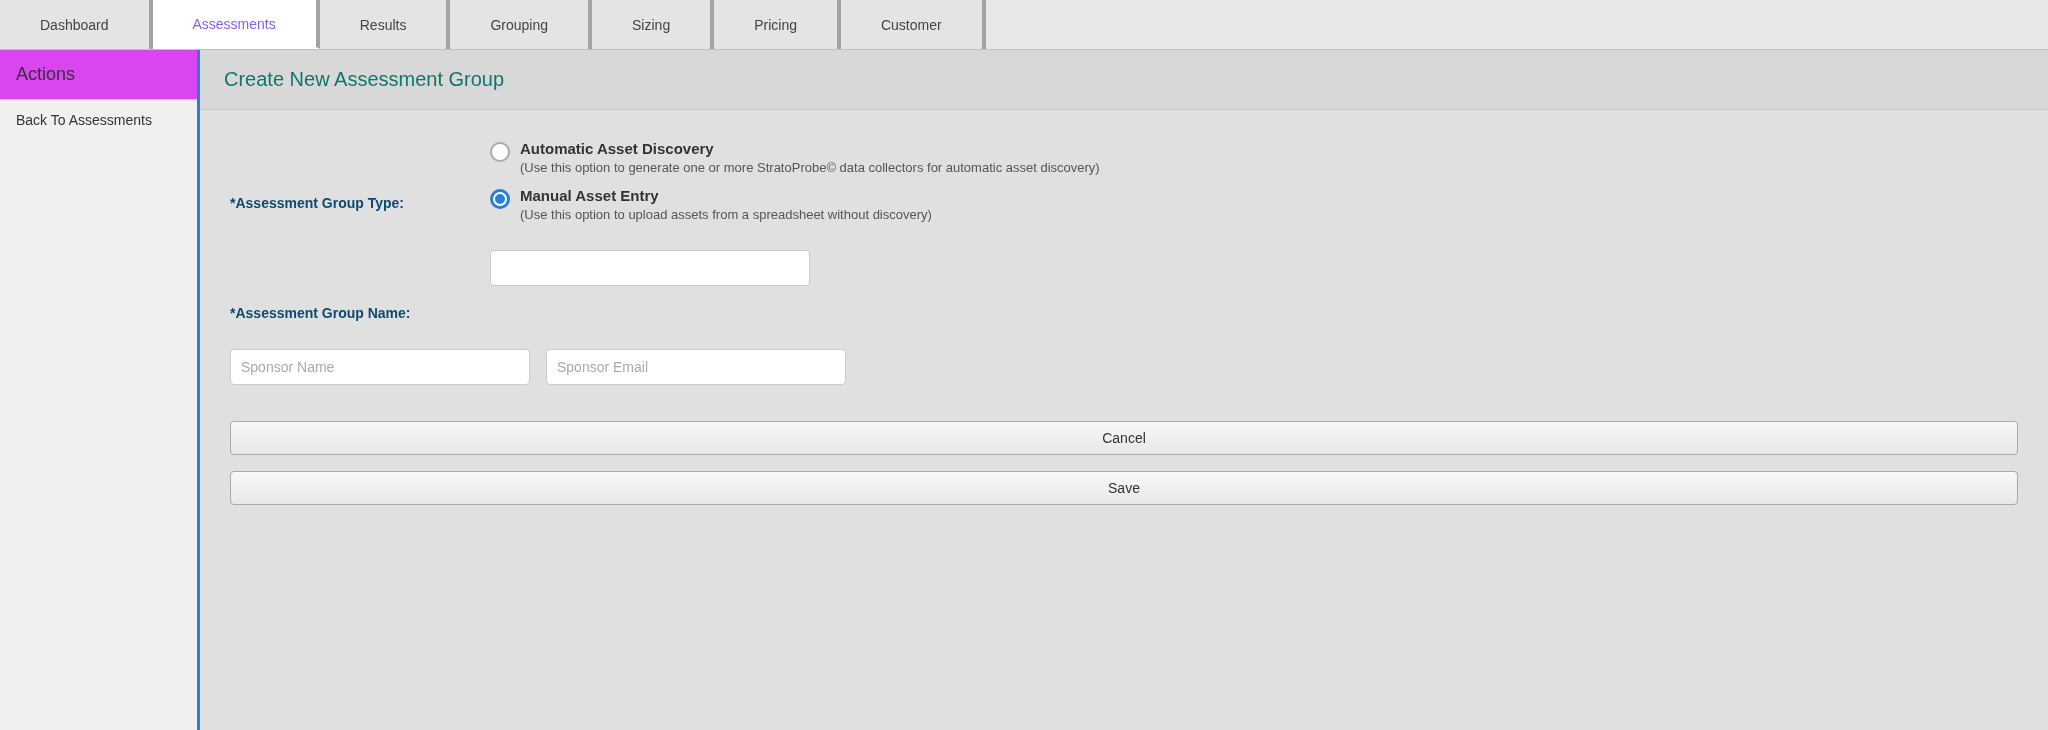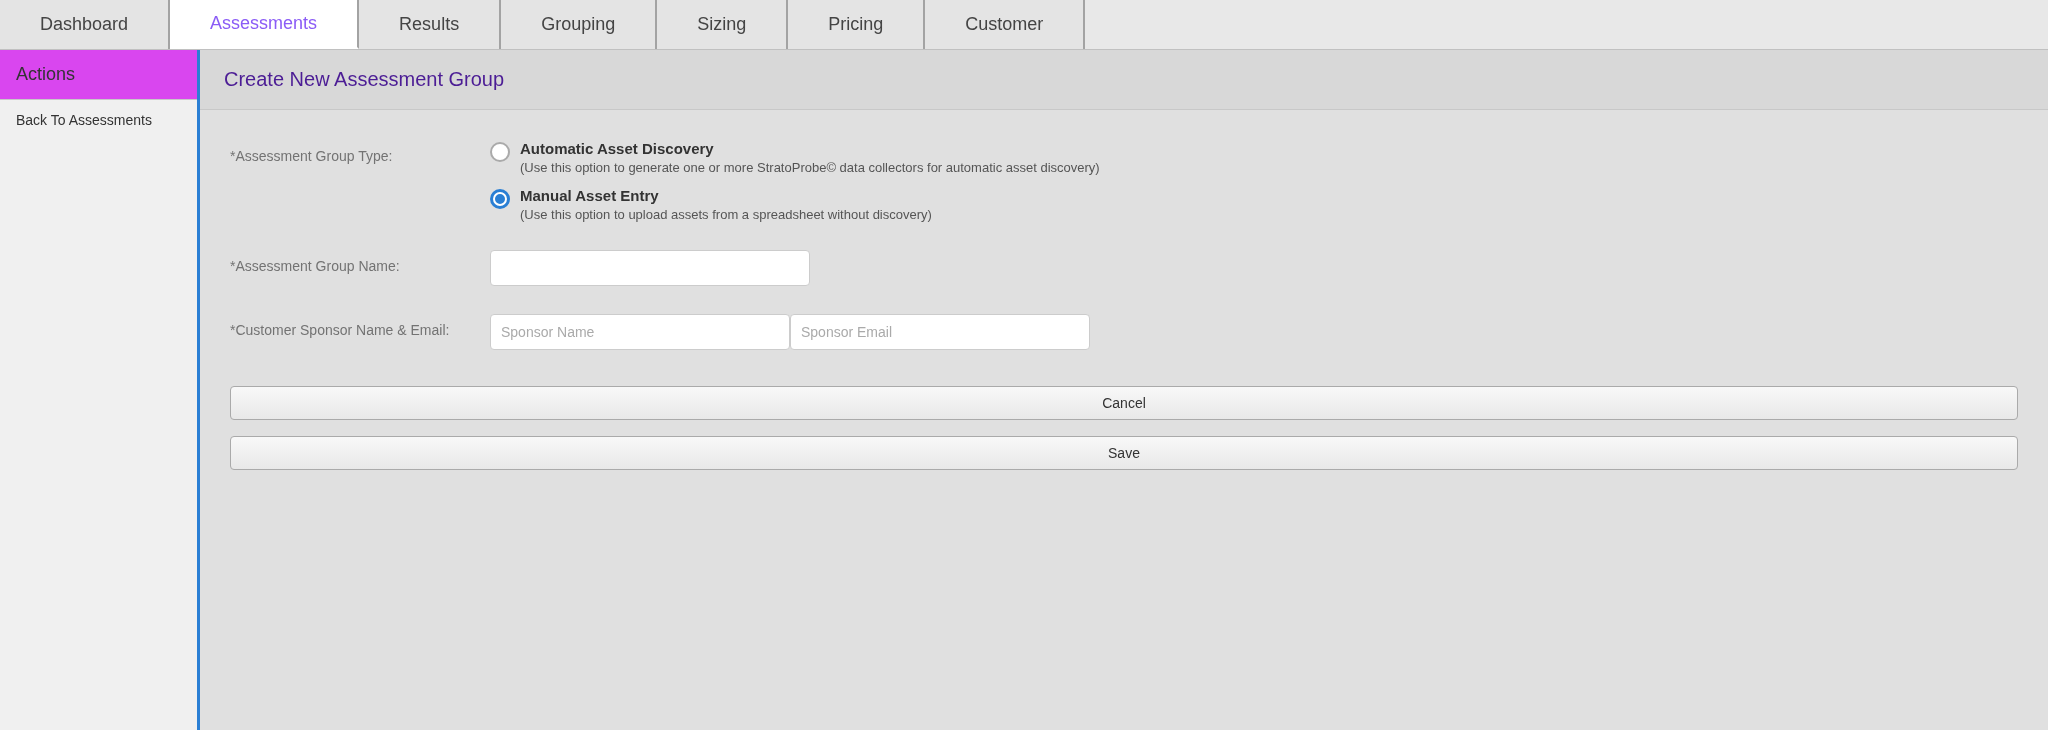--- a/index.html
+++ b/index.html
@@ -15,23 +15,23 @@
       display: flex;
       background: #e8e8e8;
       border-bottom: 1px solid #c0c0c0;
       height: 50px;
     }
     .nav-tab {
       display: flex;
       align-items: center;
       justify-content: center;
       padding: 0 40px;
-      font-size: 18px;
+      font-size: 14px;
       color: #444;
-      border-right: 2px solid #a3a3a3;
+      border-right: 4px solid #a3a3a3;
       cursor: pointer;
       background: #e4e4e4;
       min-width: 120px;
       user-select: none;
     }
     .nav-tab:first-child {
       border-left: none;
     }
     .nav-tab.active {
       color: #8b5cf6;
@@ -74,43 +74,44 @@
       flex: 1;
       background: #e0e0e0;
       padding: 0;
     }
 
     
     .page-header {
       background: #d8d8d8;
       padding: 18px 24px;
       font-size: 20px;
-      color: #4c1d95;
+      color: #0f766e;
       border-bottom: 1px solid #c8c8c8;
       font-weight: 400;
     }
 
     
     .form-area {
       padding: 30px 30px 30px 30px;
     }
 
     .form-row {
       display: flex;
       align-items: flex-start;
       margin-bottom: 28px;
     }
 
     .form-label {
       width: 260px;
       flex-shrink: 0;
       font-size: 14px;
-      font-weight: 400;
-      color: #737373;
+      font-weight: 700;
+      color: #0c4a6e;
       padding-top: 8px;
+      margin-top: 47px;
     }
 
     .form-controls {
       flex: 1;
     }
 
     
     .radio-option {
       display: flex;
       align-items: flex-start;
@@ -179,20 +180,21 @@
       font-size: 14px;
       color: #333;
       outline: none;
     }
     .text-input::placeholder {
       color: #aaa;
     }
 
     .sponsor-inputs {
       display: flex;
+      gap: 16px;
     }
     .sponsor-inputs .text-input {
       width: 300px;
     }
 
     
     .buttons-row {
       display: flex;
       justify-content: center;
       gap: 16px;
@@ -285,21 +287,20 @@
       </div>
 
       <div class="form-row">
         <div class="form-label">*Assessment Group Name:</div>
         <div class="form-controls">
           <input type="text" class="text-input" placeholder="" style="">
         </div>
       </div>
 
       <div class="form-row">
-        <div class="form-label">*Customer Sponsor Name &amp; Email:</div>
         <div class="form-controls sponsor-inputs">
           <input type="text" class="text-input" placeholder="Sponsor Name" style="">
           <input type="text" class="text-input" placeholder="Sponsor Email" style="">
         </div>
       </div>
 
       <div class="buttons-row">
         <button class="btn">
           <span>Cancel</span>
         </button>

